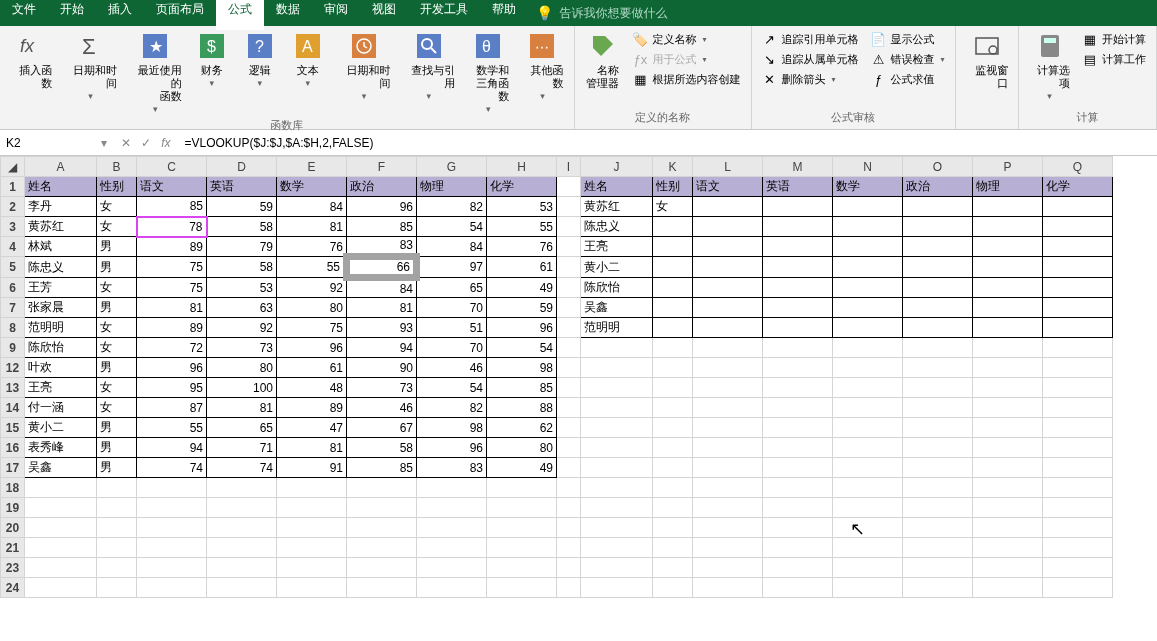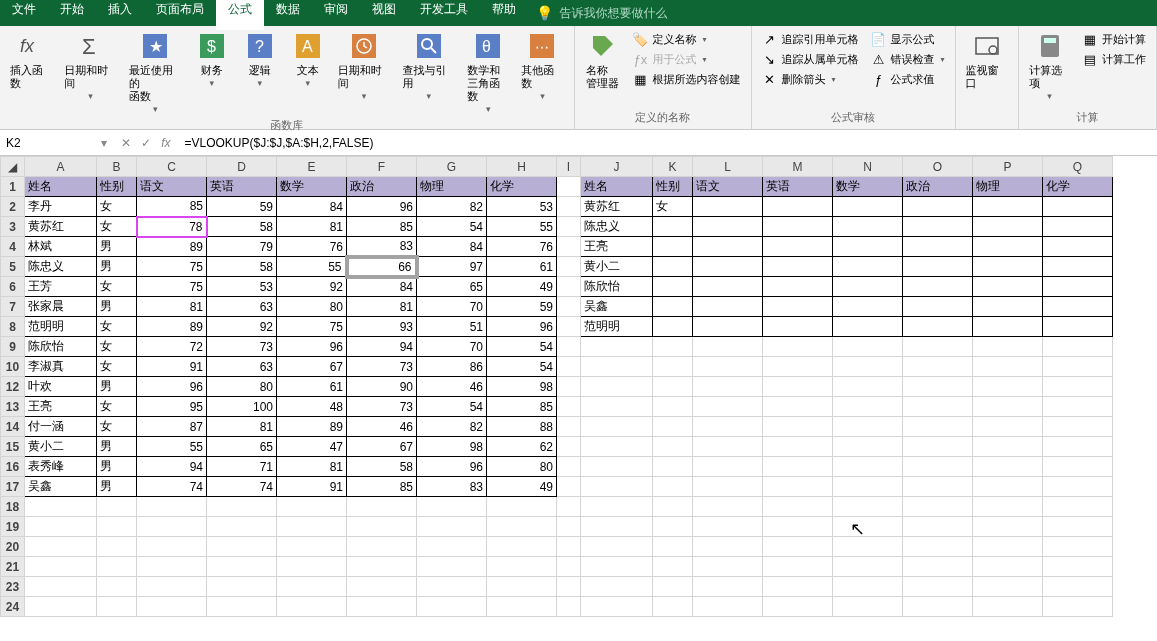--- a/index.html
+++ b/index.html
@@ -12,21 +12,21 @@
 .menubar .tell-me { display: flex; align-items: center; gap: 6px; margin-left: 8px; color: #b2d8c5; }
 .menubar .tell-me .bulb { font-size: 14px; }
 
 
 .ribbon { background: #f3f3f3; border-bottom: 1px solid #c8c8c8; display: flex; height: 104px; }
 .ribbon-group { border-right: 1px solid #d4d4d4; display: flex; flex-direction: column; padding: 2px 6px 0; }
 .ribbon-group .group-btns { display: flex; flex: 1; align-items: flex-start; gap: 4px; }
 .ribbon-group .group-label { text-align: center; font-size: 11px; color: #666; padding: 2px 0 4px; }
 .rbtn-large { display: flex; flex-direction: column; align-items: center; justify-content: flex-start; padding: 2px 4px; min-width: 44px; cursor: pointer; }
 .rbtn-large .icon { width: 32px; height: 32px; display: flex; align-items: center; justify-content: center; margin-bottom: 2px; }
-.rbtn-large .lbl { font-size: 11px; text-align: left; line-height: 13px; white-space: pre-line; }
+.rbtn-large .lbl { font-size: 11px; text-align: right; line-height: 13px; white-space: pre-line; }
 .rbtn-large .drop { font-size: 9px; color: #666; margin-top: 1px; }
 .rbtn-list { display: flex; flex-direction: column; gap: 2px; padding: 2px; }
 .rbtn-small { display: flex; align-items: center; gap: 4px; font-size: 11px; padding: 1px 2px; cursor: pointer; white-space: nowrap; }
 .rbtn-small .sicon { width: 16px; height: 16px; display: inline-flex; align-items: center; justify-content: center; font-size: 13px; }
 .rbtn-small .drop { font-size: 8px; color: #666; margin-left: 2px; }
 .rbtn-small.disabled { color: #aaa; }
 
 
 .formula-bar { display: flex; align-items: center; border-bottom: 1px solid #c8c8c8; height: 26px; background: #fff; }
 .name-box { width: 95px; border: none; padding: 0 6px; height: 24px; font-size: 12px; outline: none; }
@@ -406,21 +406,21 @@
           <td class="colP" style="border:1px solid #000"></td>
           <td class="colQ" style="border:1px solid #000"></td>
         </tr>
         <tr>
           <th class="rowhdr">5</th>
           <td class="colA txt" style="border:1px solid #000">陈忠义</td>
           <td class="colB txt" style="border:1px solid #000">男</td>
           <td class="colC num" style="border:1px solid #000">75</td>
           <td class="colD num" style="border:1px solid #000">58</td>
           <td class="colE num" style="border:1px solid #000">55</td>
-          <td class="colF num" style="border:4px solid #a3a3a3">66</td>
+          <td class="colF num" style="border:7px solid #a3a3a3">66</td>
           <td class="colG num" style="border:1px solid #000">97</td>
           <td class="colH num" style="border:1px solid #000">61</td>
           <td class="colI"></td>
           <td class="colJ txt" style="border:1px solid #000">黄小二</td>
           <td class="colK txt" style="border:1px solid #000"></td>
           <td class="colL" style="border:1px solid #000"></td>
           <td class="colM" style="border:1px solid #000"></td>
           <td class="colN" style="border:1px solid #000"></td>
           <td class="colO" style="border:1px solid #000"></td>
           <td class="colP" style="border:1px solid #000"></td>
@@ -500,40 +500,20 @@
           <td class="colJ"></td>
           <td class="colK"></td>
           <td class="colL"></td>
           <td class="colM"></td>
           <td class="colN"></td>
           <td class="colO"></td>
           <td class="colP"></td>
           <td class="colQ"></td>
         </tr>
         <tr>
-          <th class="rowhdr">10</th>
-          <td class="colA txt" style="border:1px solid #000">李淑真</td>
-          <td class="colB txt" style="border:1px solid #000">女</td>
-          <td class="colC num" style="border:1px solid #000">91</td>
-          <td class="colD num" style="border:1px solid #000">63</td>
-          <td class="colE num" style="border:1px solid #000">67</td>
-          <td class="colF num" style="border:1px solid #000">73</td>
-          <td class="colG num" style="border:1px solid #000">86</td>
-          <td class="colH num" style="border:1px solid #000">54</td>
-          <td class="colI"></td>
-          <td class="colJ"></td>
-          <td class="colK"></td>
-          <td class="colL"></td>
-          <td class="colM"></td>
-          <td class="colN"></td>
-          <td class="colO"></td>
-          <td class="colP"></td>
-          <td class="colQ"></td>
-        </tr>
-        <tr>
           <th class="rowhdr">12</th>
           <td class="colA txt" style="border:1px solid #000">叶欢</td>
           <td class="colB txt" style="border:1px solid #000">男</td>
           <td class="colC num" style="border:1px solid #000">96</td>
           <td class="colD num" style="border:1px solid #000">80</td>
           <td class="colE num" style="border:1px solid #000">61</td>
           <td class="colF num" style="border:1px solid #000">90</td>
           <td class="colG num" style="border:1px solid #000">46</td>
           <td class="colH num" style="border:1px solid #000">98</td>
           <td class="colI"></td>

